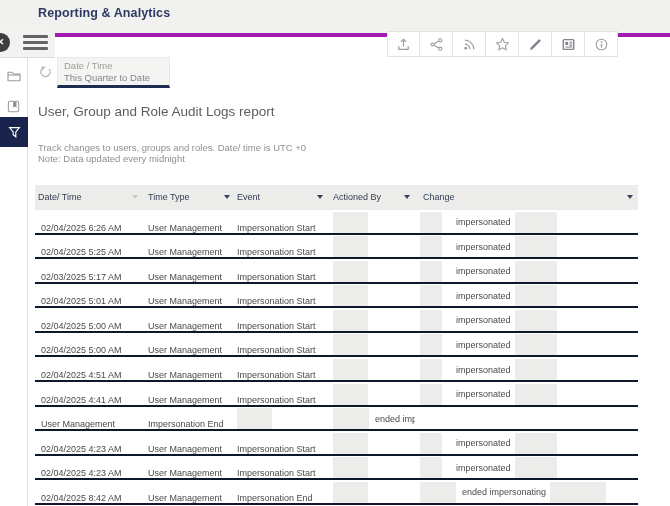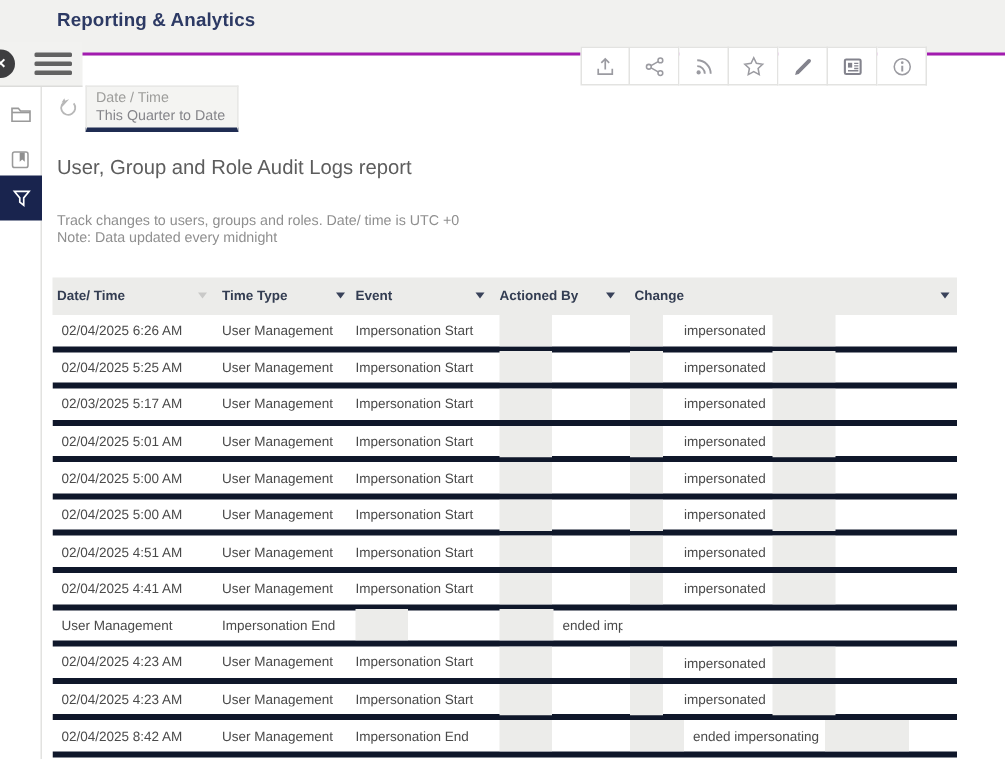--- a/index.html
+++ b/index.html
@@ -3,21 +3,21 @@
 <meta charset="utf-8">
 <style>
   html,body{margin:0;padding:0}
   body{
     width:670px;height:506px;position:relative;overflow:hidden;
     background:#fff;font-family:"Liberation Sans",sans-serif;
     -webkit-font-smoothing:antialiased;
   }
   
   .topbar{position:absolute;left:0;top:0;width:670px;height:37px;
-    background:#f1f1ef;border-bottom:2px solid #a21caf;box-sizing:border-box}
+    background:#f1f1ef;border-bottom:4px solid #a21caf;box-sizing:border-box}
   .topbar-title{position:absolute;left:38px;top:6px;font-size:12.5px;
     font-weight:bold;color:#2d3a64;letter-spacing:.1px}
   
   .menu-btn{position:absolute;left:0;top:28px;width:55px;height:30px;
     background:#f2f2f0;border-bottom:1px solid #dcdcda;box-sizing:border-box;cursor:pointer}
   .hamburger b{position:absolute;left:23px;width:25px;height:2.6px;background:#636363;border-radius:1px}
   .hamburger b:nth-child(1){top:7px}.hamburger b:nth-child(2){top:13px}.hamburger b:nth-child(3){top:19px}
   .circle-x{position:absolute;left:-9px;top:5px;width:19px;height:19px;border-radius:50%;
     background:#3e3e40;color:#fff;font-size:9px;line-height:19px;text-align:center;font-weight:bold}
   
@@ -29,45 +29,45 @@
   
   .sidebar{position:absolute;left:0;top:58px;width:28px;height:448px;background:#fff;
     border-right:1px solid #e2e2e0;box-sizing:border-box}
   .side-icon{position:absolute;left:0;width:27px;height:28px;display:flex;
     align-items:center;justify-content:center;cursor:pointer}
   .side-folder{top:4px}
   .side-book{top:34px}
   .side-filter{top:59px;height:30px;background:#19244e;width:28px}
   
   .undo{position:absolute;left:38px;top:64px;cursor:pointer}
-  .tab{position:absolute;left:57px;top:57px;width:102px;height:31px;background:#f4f4f2;
+  .tab{position:absolute;left:57px;top:57px;width:113px;height:31px;background:#f4f4f2;
     border:1px solid #e8e8e6;border-bottom:3px solid #1f2c52;box-sizing:border-box;
     padding:2px 0 0 6px;cursor:pointer}
   .tab-l1{font-size:9.5px;color:#9d9d9b;line-height:12px;white-space:nowrap}
   .tab-l2{font-size:9.5px;color:#85858a;line-height:12px;white-space:nowrap}
   
   .report-title{position:absolute;left:38px;top:104px;font-size:13.5px;color:#5d5d5d}
   .report-sub1{position:absolute;left:38px;top:142px;font-size:9.5px;color:#8f8f8f}
   .report-sub2{position:absolute;left:38px;top:153px;font-size:9.5px;color:#8f8f8f}
   
   .table{position:absolute;left:35px;top:185px;width:603px}
   .thead{display:flex;height:25px;background:#ececea}
-  .th{position:relative;box-sizing:border-box;font-size:9px;font-weight:bold;
+  .th{position:relative;box-sizing:border-box;font-size:9px;font-weight:normal;
     color:#333d52;line-height:25px;white-space:nowrap;cursor:pointer}
   .th:nth-child(1){width:108px;padding-left:3px}
   .th:nth-child(2){width:92px;padding-left:5px}
   .th:nth-child(3){width:93px;padding-left:2px}
   .th:nth-child(4){width:87px;padding-left:5px}
   .th:nth-child(5){width:223px;padding-left:8px}
   .th .arrow{position:absolute;right:5px;top:10px;width:0;height:0;
     border-left:3.5px solid transparent;border-right:3.5px solid transparent;
     border-top:4.5px solid #39425a}
   .th:nth-child(1) .arrow{border-top-color:#c9c9c8}
   .tbody{height:296px;overflow:hidden}
-  .tr{display:flex;height:24.58px;border-bottom:4px solid #0f172a;box-sizing:border-box;align-items:center}
+  .tr{display:flex;height:24.58px;border-bottom:2px solid #0f172a;box-sizing:border-box;align-items:flex-end}
   .td{box-sizing:border-box;font-size:9px;color:#4a4a4a;white-space:nowrap;overflow:hidden;
     display:flex;align-items:center}
   .td:nth-child(1){width:108px;padding-left:6px}
   .td:nth-child(2){width:92px;padding-left:5px}
   .td:nth-child(3){width:93px;padding-left:2px}
   .td:nth-child(4){width:87px;padding-left:5px}
   .td:nth-child(5){width:223px;padding-left:5px}
   .redact{background:#ececea;height:21px;display:inline-block;flex:none}
   .redact.actioned{width:35px}
   .kind-start .redact.pre{width:22px;margin-right:14px}

